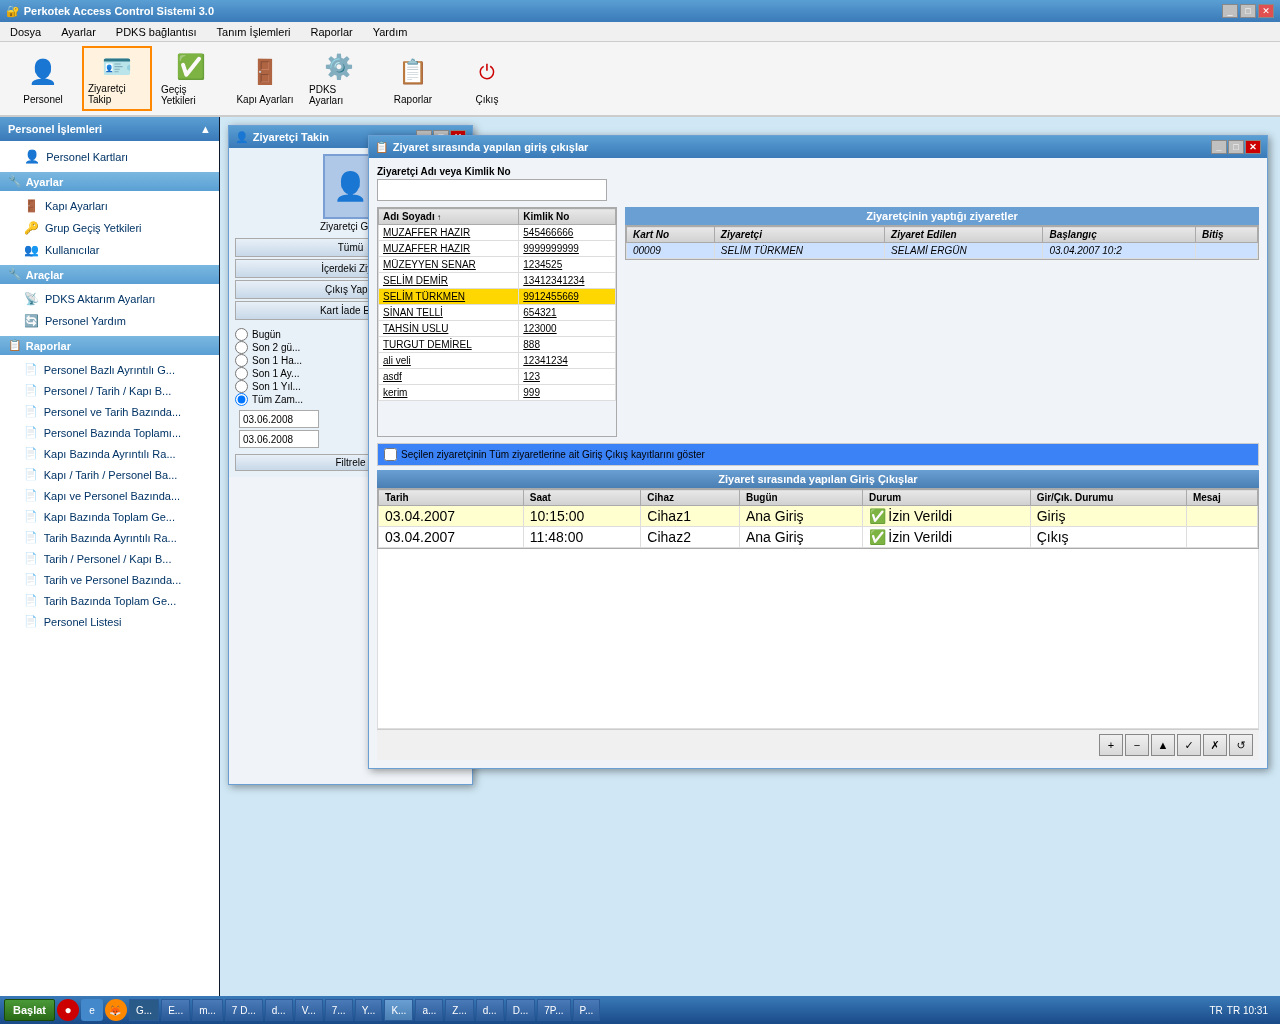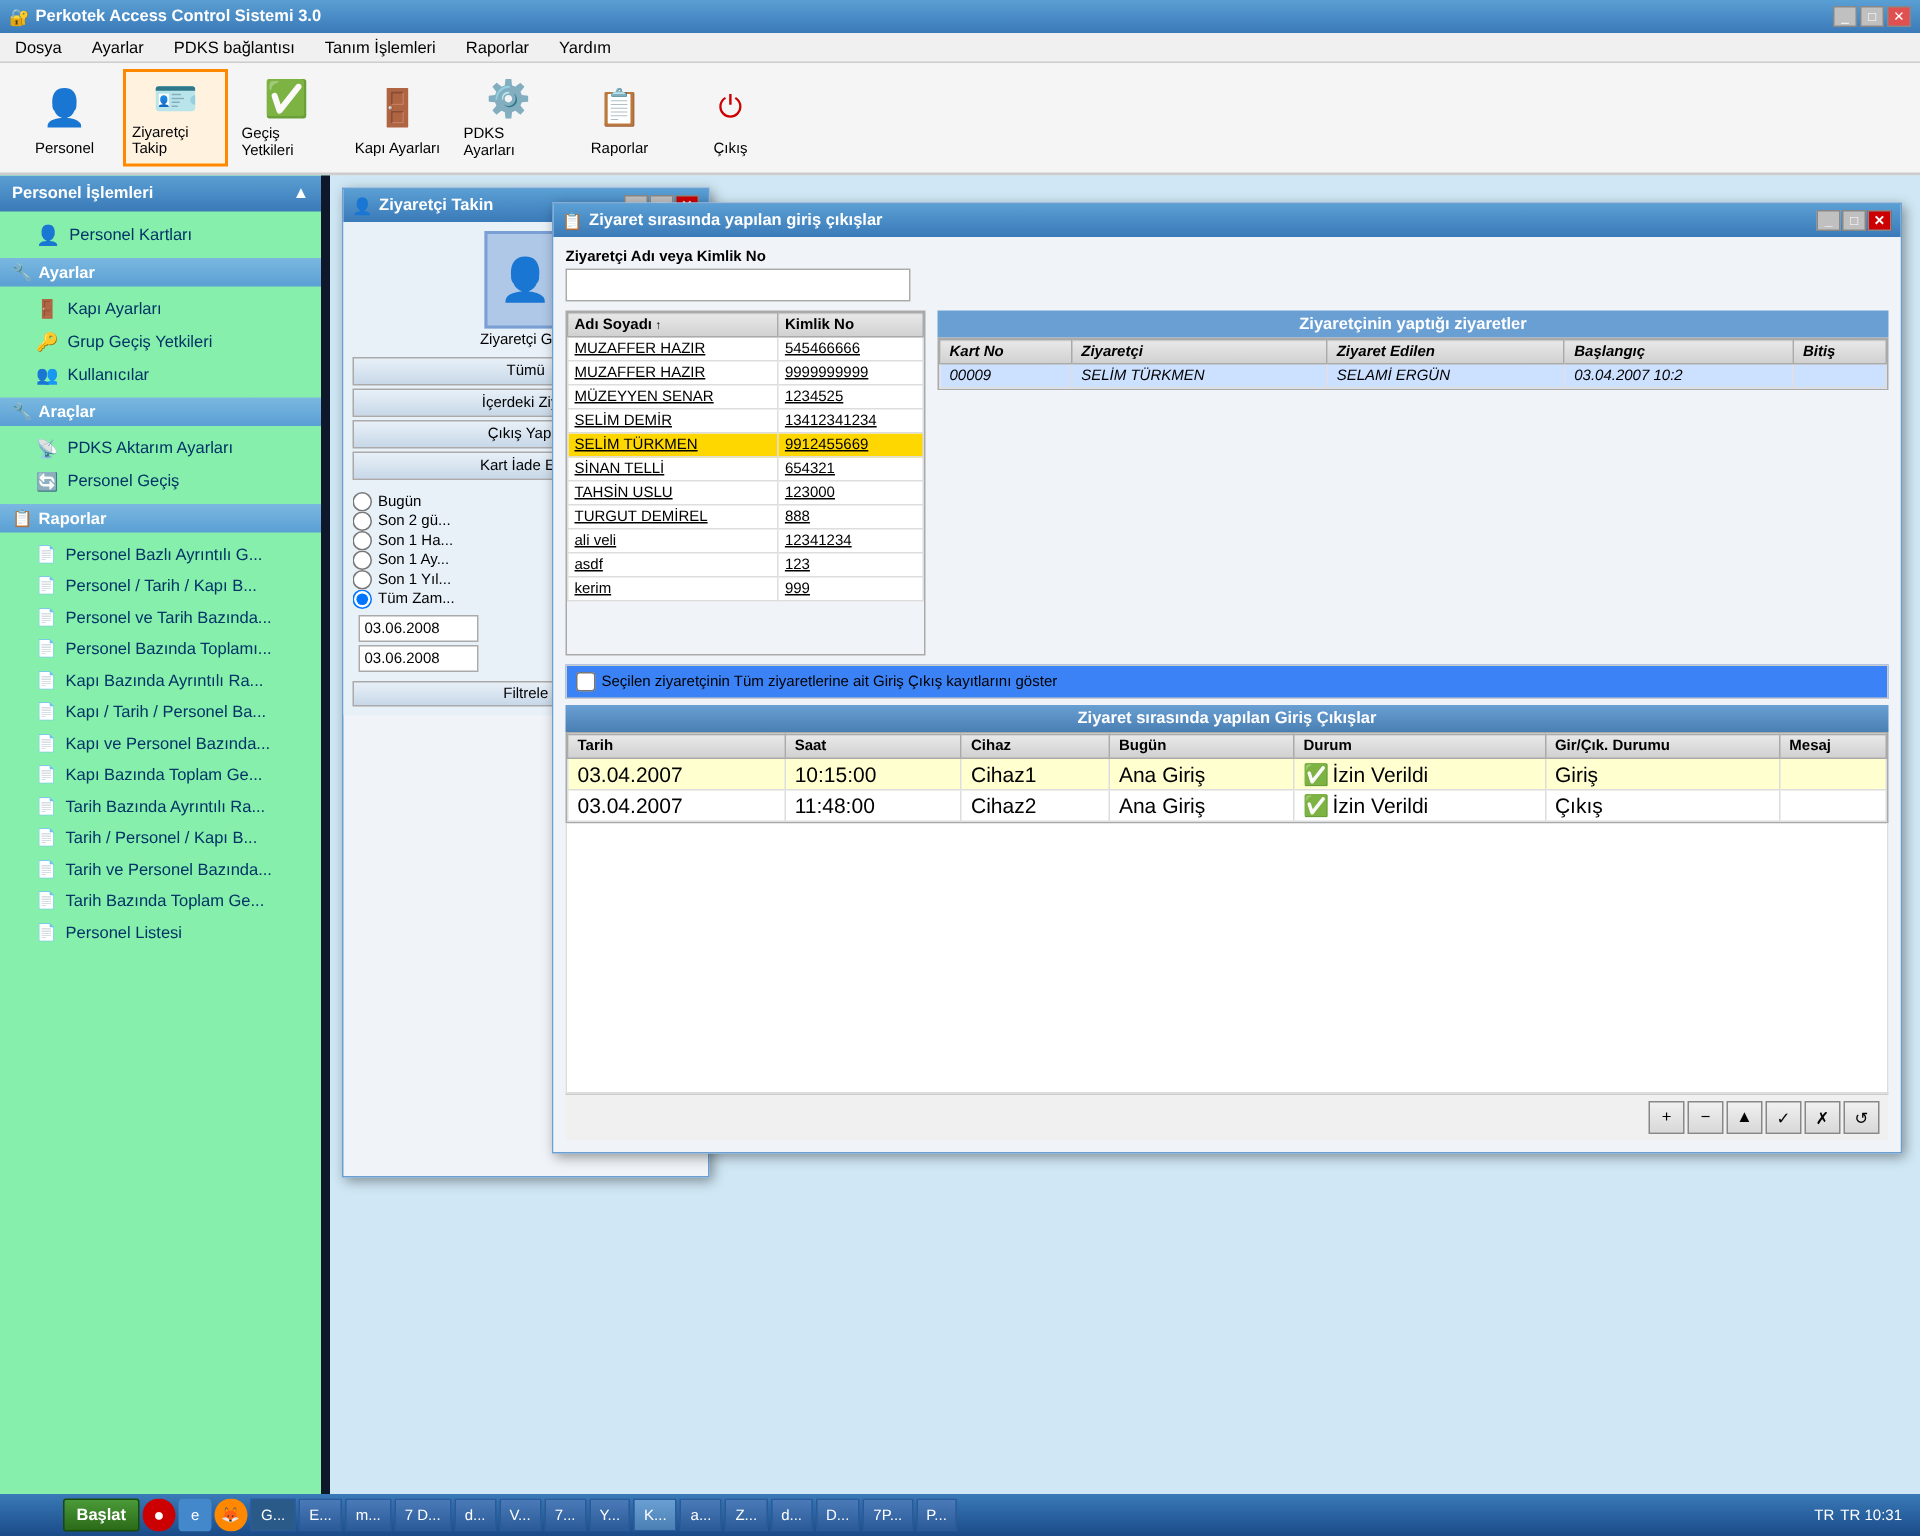--- a/index.html
+++ b/index.html
@@ -19,21 +19,21 @@
     
     .toolbar { background: #f5f5f5; border-bottom: 2px solid #ccc; padding: 4px 8px; display: flex; gap: 4px; align-items: center; height: 75px; }
     .toolbar-btn { display: flex; flex-direction: column; align-items: center; justify-content: center; width: 70px; height: 65px; border: 1px solid transparent; cursor: pointer; gap: 2px; font-size: 10px; padding: 4px; }
     .toolbar-btn.active { border: 2px solid #ff8800; background: #fff3e0; }
     .toolbar-icon { width: 40px; height: 40px; display: flex; align-items: center; justify-content: center; font-size: 24px; }
 
     
     .main-layout { display: flex; height: calc(1024px - 22px - 20px - 75px - 28px); }
 
     
-    .sidebar { width: 220px; background: #86efac; border-right: 6px solid #0f172a; overflow-y: auto; }
+    .sidebar { width: 220px; background: #ffffff; border-right: 1px solid #0f172a; overflow-y: auto; }
     .sidebar-header { background: linear-gradient(to bottom, #5a9fd4, #3a7ab8); color: white; padding: 4px 8px; display: flex; align-items: center; justify-content: space-between; font-weight: bold; font-size: 11px; height: 24px; }
     .sidebar-section { padding: 4px 0; }
     .sidebar-section-title { background: linear-gradient(to bottom, #7ab8e0, #5a9fd4); color: white; padding: 3px 8px; font-size: 11px; font-weight: bold; display: flex; align-items: center; gap: 4px; }
     .sidebar-item { padding: 4px 8px 4px 24px; display: flex; align-items: center; gap: 6px; cursor: pointer; font-size: 11px; color: #003366; }
 
     
     .content-area { flex: 1; background: #d0e8f5; position: relative; overflow: hidden; }
 
     
     .window { position: absolute; background: #f0f4f8; border: 1px solid #6a9fd4; box-shadow: 2px 2px 8px rgba(0,0,0,0.4); }
@@ -63,21 +63,21 @@
     .girisCikislar-table tr.row-white { background: white; }
     .table-container { border: 1px solid #aaa; }
 
     
     .action-buttons { display: flex; justify-content: flex-end; gap: 2px; padding: 4px 6px; background: #f0f0f0; border-top: 1px solid #ccc; }
     .action-btn { width: 24px; height: 22px; border: 1px solid #888; background: linear-gradient(to bottom, #f0f0f0, #d8d8d8); cursor: pointer; display: flex; align-items: center; justify-content: center; font-size: 11px; }
     .tab-btn { background: linear-gradient(to bottom, #e8f0f8, #c8d8e8); border: 1px solid #aaa; padding: 3px 6px; font-size: 10px; cursor: pointer; text-align: center; }
     .radio-row { display: flex; align-items: center; gap: 4px; font-size: 10px; }
     .date-input { width: 80px; height: 18px; border: 1px solid #aaa; font-size: 10px; padding: 1px 3px; margin-left: 4px; }
     .filter-btn { background: linear-gradient(to bottom, #e8f0f8, #c8d8e8); border: 1px solid #aaa; padding: 2px 10px; font-size: 10px; cursor: pointer; margin-top: 4px; }
-    .start-btn { background: linear-gradient(to bottom, #4a9a38, #2a6a18); color: white; padding: 2px 8px; font-weight: bold; font-size: 11px; border: 1px solid #1a4a08; cursor: pointer; height: 22px; display: flex; align-items: center; gap: 3px; border-radius: 2px; margin-left: 38px; }
+    .start-btn { background: linear-gradient(to bottom, #4a9a38, #2a6a18); color: white; padding: 2px 8px; font-weight: bold; font-size: 11px; border: 1px solid #1a4a08; cursor: pointer; height: 22px; display: flex; align-items: center; gap: 3px; border-radius: 2px; }
     .taskbar-item { background: linear-gradient(to bottom, #4a7ab8, #2a5a98); color: white; padding: 2px 6px; font-size: 10px; border: 1px solid #2a5a98; cursor: pointer; height: 22px; display: flex; align-items: center; max-width: 120px; overflow: hidden; white-space: nowrap; }
     .taskbar-item.active { background: linear-gradient(to bottom, #6a9fd4, #4a7fb4); }
     .icon-exit { font-size: 20px; color: #cc0000; }
     .status-badge { display: inline-flex; align-items: center; gap: 2px; }
 
     .col-sort { cursor: pointer; }
     .col-sort::after { content: ' ↑'; font-size: 8px; }
   </style>
 </head>
 <body>
@@ -173,21 +173,21 @@
         <span>🔧</span>
         <span>Araçlar</span>
       </div>
       <div class="sidebar-section">
         <div class="sidebar-item">
           <span style="font-size:12px;">📡</span>
           <span>PDKS Aktarım Ayarları</span>
         </div>
         <div class="sidebar-item">
           <span style="font-size:12px;">🔄</span>
-          <span>Personel Geçiş</span>
+          <span>Personel Yardım</span>
         </div>
       </div>
 
       <div class="sidebar-section-title">
         <span>📋</span>
         <span>Raporlar</span>
       </div>
       <div class="sidebar-section">
         <div class="sidebar-item">
             <span style="font-size:11px;">📄</span>

